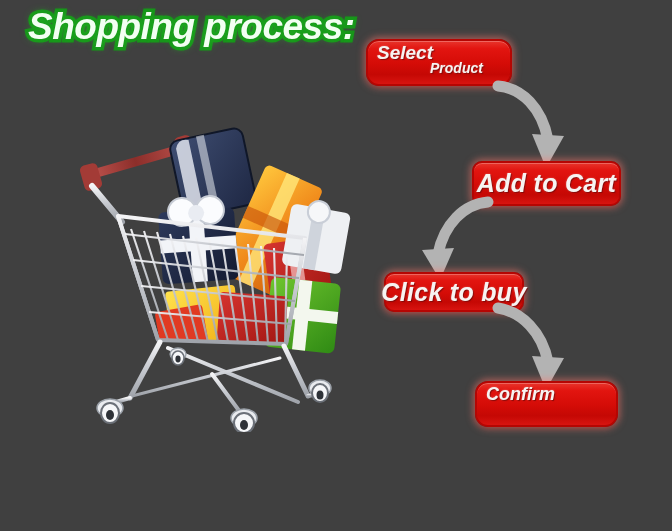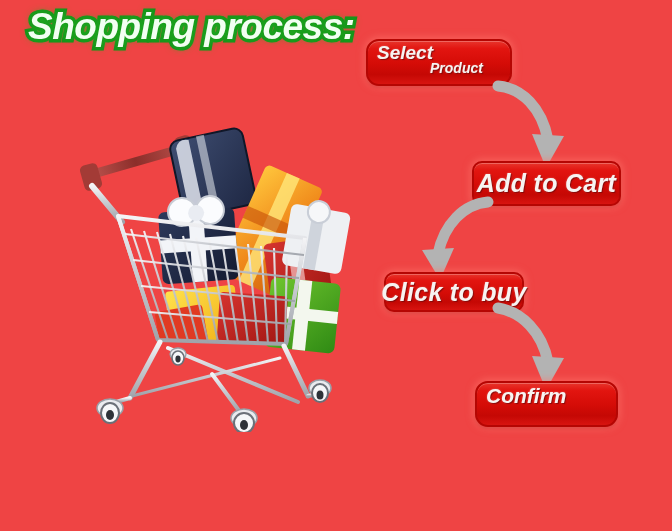--- a/index.html
+++ b/index.html
@@ -7,21 +7,21 @@
     padding: 0;
     background: #ffffff;
   }
   body {
     font-family: "Liberation Sans", sans-serif;
   }
   .canvas {
     position: relative;
     width: 672px;
     height: 531px;
-    background: #ef4444;
+    background: #404040;
     overflow: hidden;
   }
 
   
   .title {
     position: absolute;
     left: 28px;
     top: 6px;
     font-size: 37px;
     font-weight: bold;
@@ -115,21 +115,21 @@
     height: 40px;
   }
 
   
   #step-4 {
     left: 475px;
     top: 381px;
     width: 143px;
     height: 46px;
   }
-  #step-4 .line-a { left: 9px;  top: 1px;  font-size: 21px; }
+  #step-4 .line-a { left: 9px;  top: 1px;  font-size: 18px; }
   #step-4 .line-b { left: 58px; top: 19px; font-size: 21px; }
 
   
   .arrow {
     position: absolute;
     pointer-events: none;
   }
   .arrow svg { display: block; overflow: visible; }
 
   #arrow-1 { left: 496px; top: 82px;  width: 82px;  height: 86px; }

